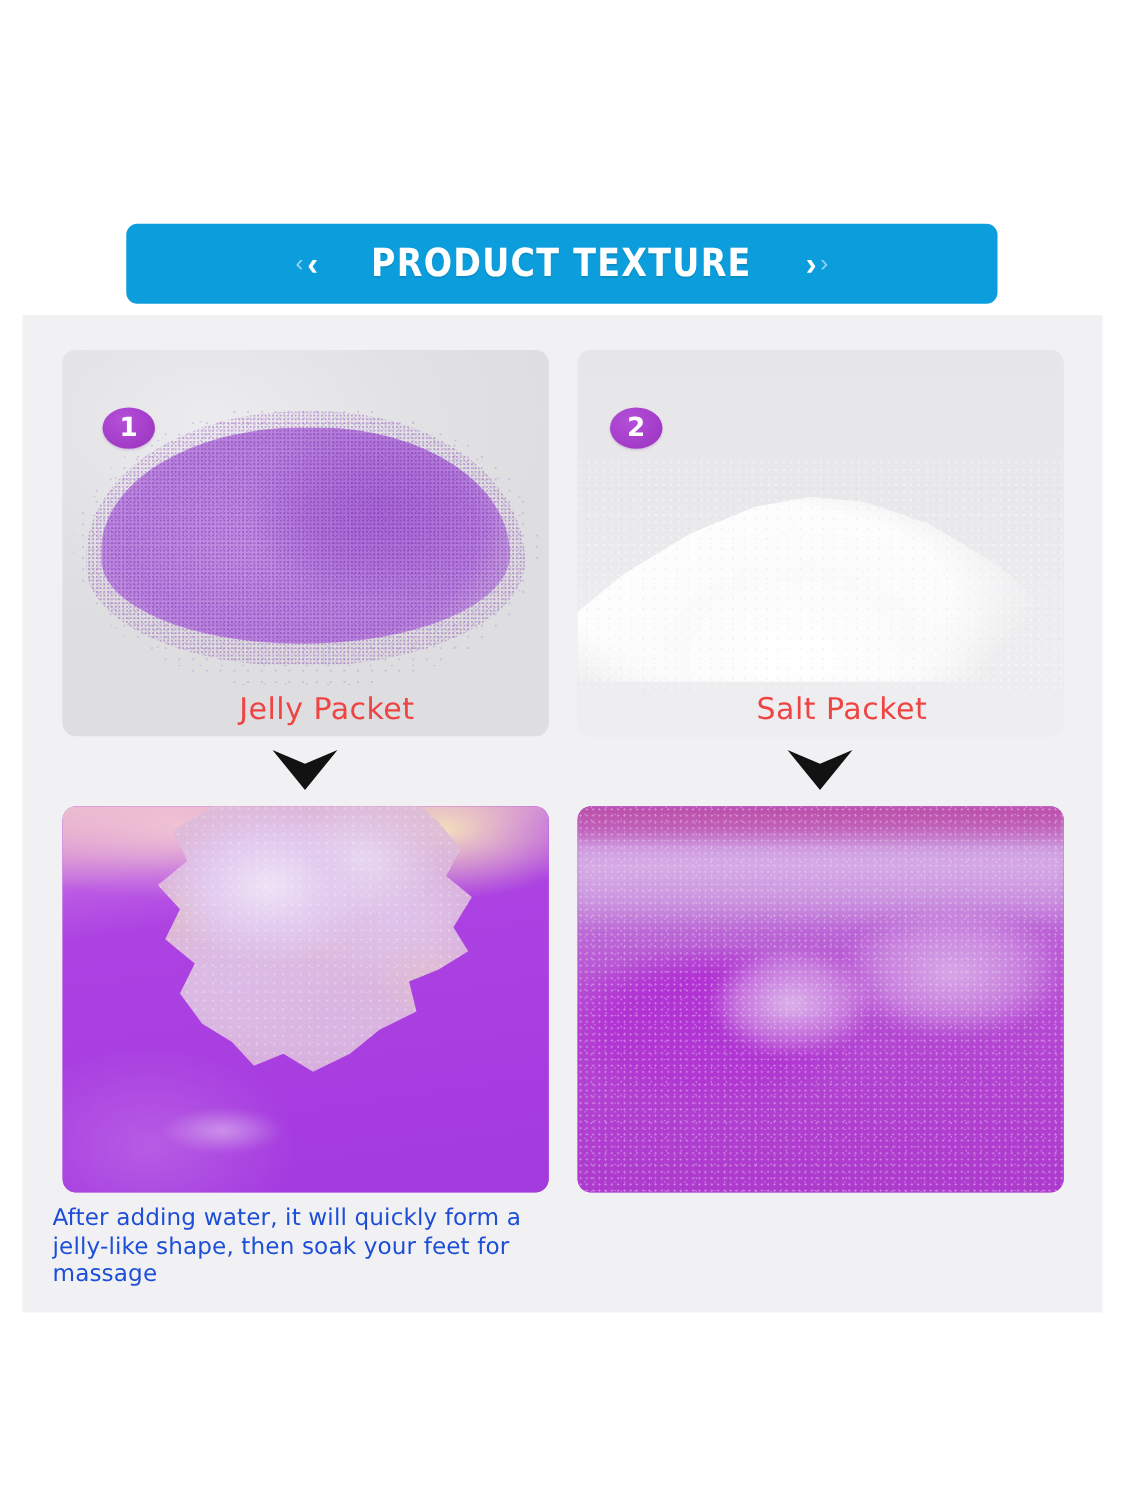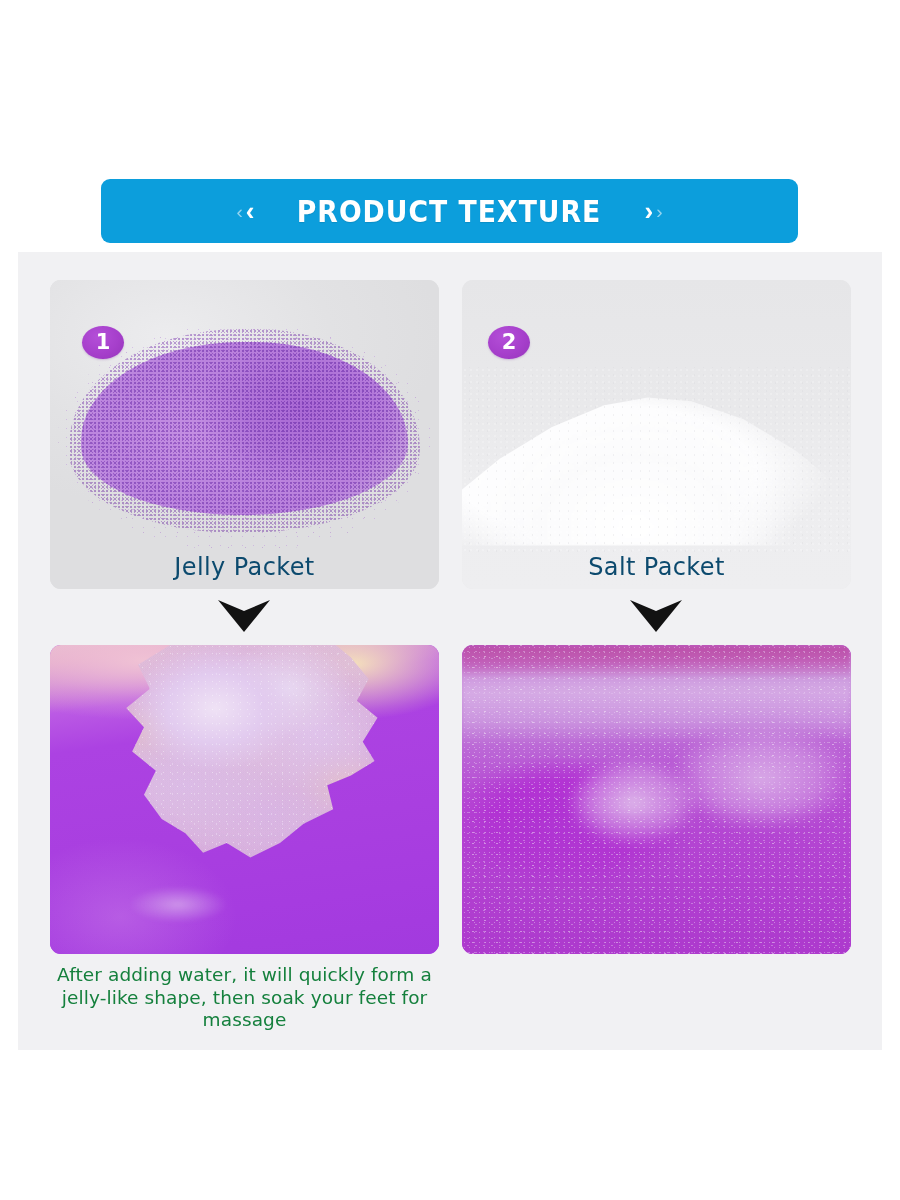--- a/index.html
+++ b/index.html
@@ -345,44 +345,45 @@
   }
   #badge-1 { left: 82px; top: 326px; }
   #badge-2 { left: 488px; top: 326px; }
 
   
   .photo-label {
     position: absolute;
     text-align: center;
     font-family: "DejaVu Sans", sans-serif;
     font-size: 24px;
-    color: #0c4a6e;
+    color: #ef4444;
     letter-spacing: 0.4px;
     white-space: nowrap;
+    padding-left: 17px;
   }
   #label-jelly { left: 50px; top: 553px; width: 389px; }
   #label-salt  { left: 462px; top: 553px; width: 389px; text-align: center; }
 
   
   .arrow-down {
     position: absolute;
     width: 52px;
     height: 32px;
   }
   #arrow-left  { left: 218px; top: 600px; }
   #arrow-right { left: 630px; top: 600px; }
 
   
   .caption {
     position: absolute;
-    text-align: center;
+    text-align: left;
     font-family: "DejaVu Sans", sans-serif;
     font-size: 18.5px;
     line-height: 1.22;
-    color: #15803d;
+    color: #1d4ed8;
     letter-spacing: 0.1px;
   }
   #caption-left  { left: 42px;  top: 964px; width: 405px; }
   #caption-right { left: 455px; top: 964px; width: 405px; }
 </style>
 </head>
 <body>
 
 <div id="page">
 

